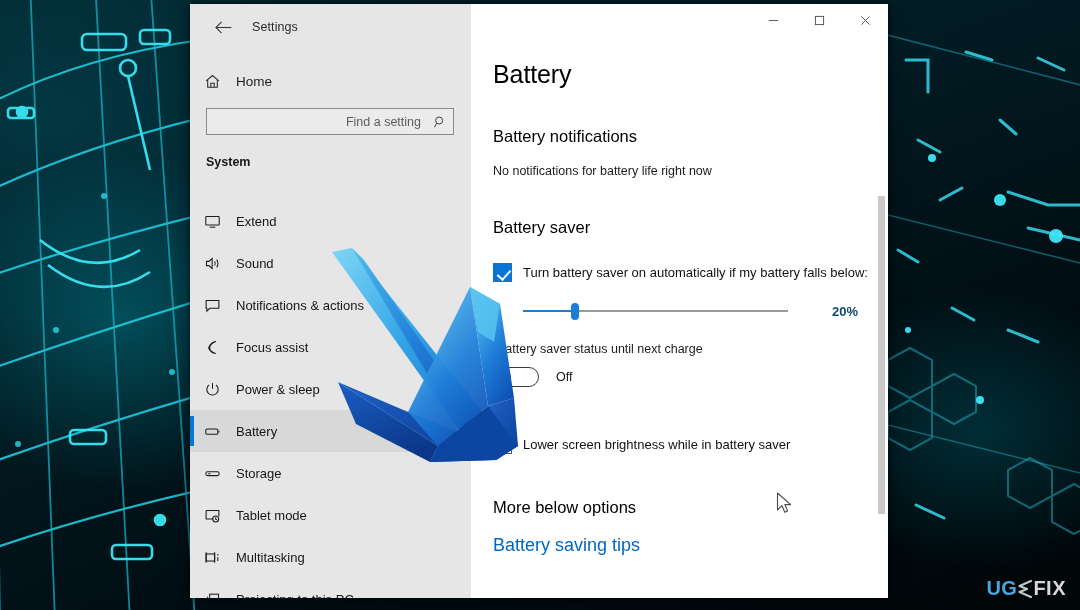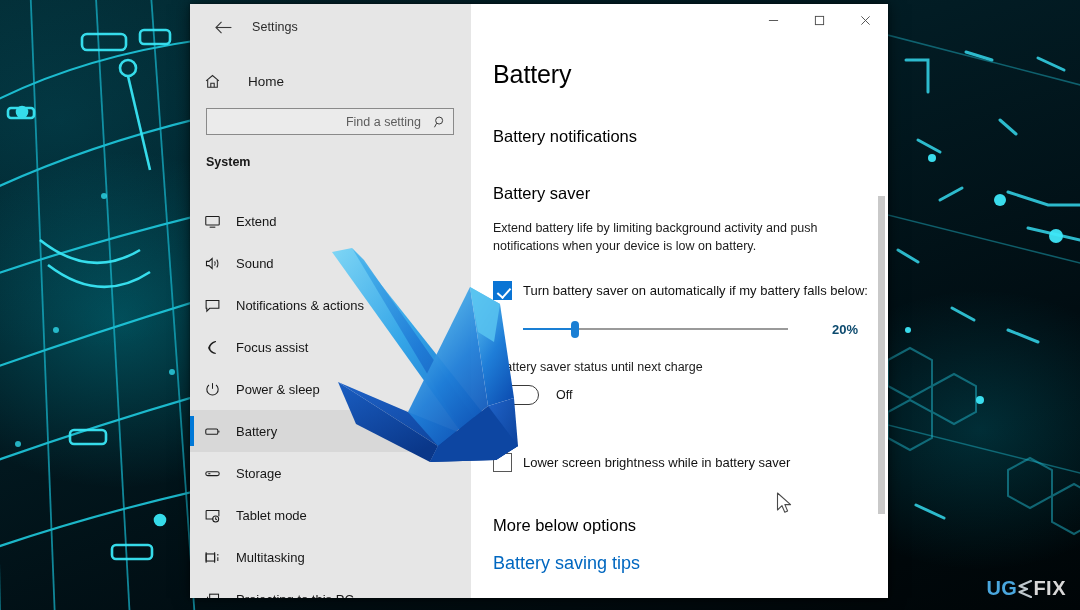--- a/index.html
+++ b/index.html
@@ -67,21 +67,20 @@
     pointer-events: auto; cursor: default;
     color: #4a4a4a;
   }
 
   
   .nav-home {
     position: absolute; left: 0; top: 60px;
     width: 100%; height: 34px;
     display: flex; align-items: center; padding-left: 14px;
     cursor: default;
-    gap: 12px;
   }
   .nav-home .ic { width: 30px; display: flex; align-items: center; justify-content: flex-start; color: #2c2c2c; }
   .nav-home .lb { font-size: 13.5px; color: #1c1c1c; margin-left: 2px; }
 
   #search-wrap {
     position: absolute; left: 16px; top: 104px;
     width: 248px; height: 27px;
     background: #ebebeb;
     border: 1px solid #8a8a8a;
     display: flex; align-items: center;
@@ -443,23 +442,23 @@
 
       </div>
     </div>
 
     <div id="main">
       <div id="main-inner">
 
         <div id="page-title">Battery</div>
 
         <div class="sec-head">Battery notifications</div>
+        <div class="body-text">No notifications for battery life right now</div>
 
         <div class="sec-head">Battery saver</div>
-        <div class="body-text" style="max-width:330px">Extend battery life by limiting background activity and push notifications when your device is low on battery.</div>
 
         <div class="cb-row">
           <span class="cb checked"></span>
           <span class="cb-label">Turn battery saver on automatically if my battery falls below:</span>
         </div>
 
         <div id="slider-row">
           <div id="slider">
             <div class="track"></div>
             <div class="fill" id="slider-fill" style="width: 51.9937px;"></div>

